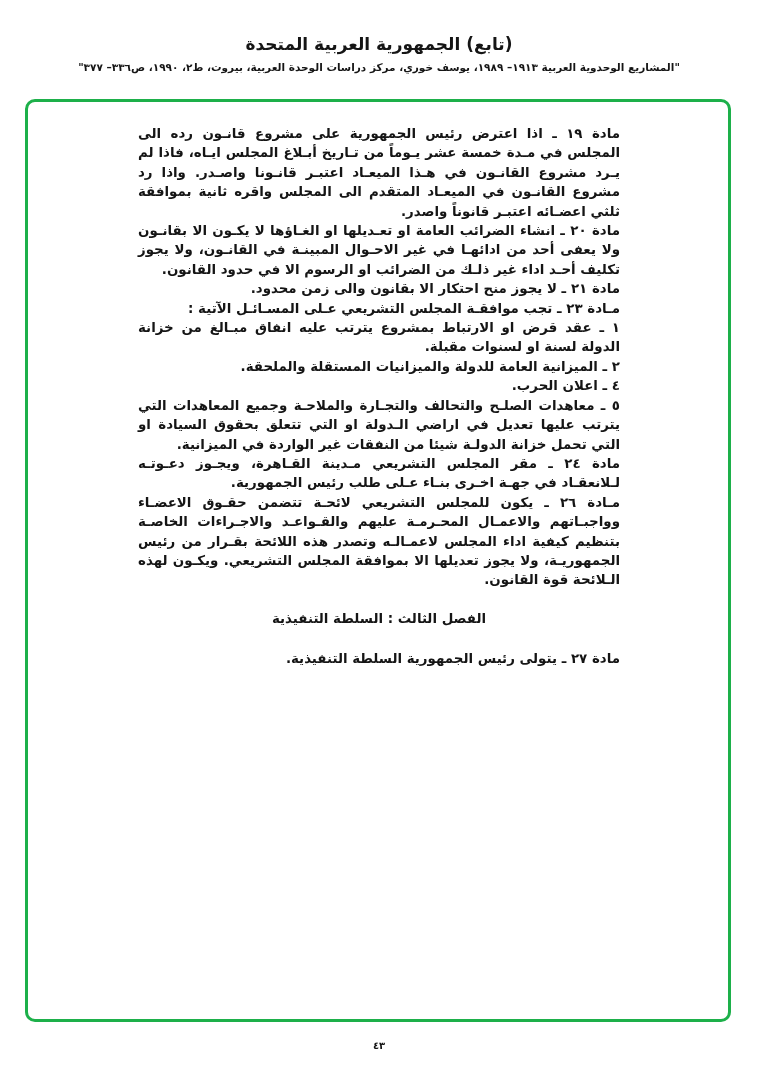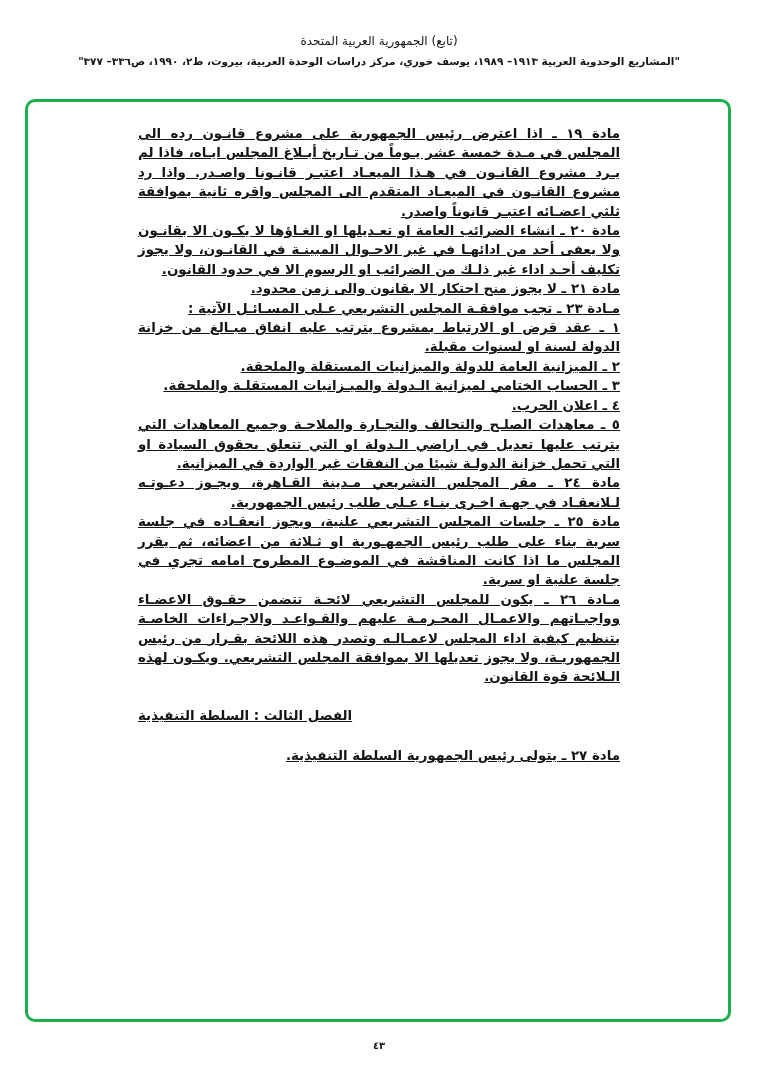--- a/index.html
+++ b/index.html
@@ -17,22 +17,22 @@
   }
   .doc-header {
     position: absolute;
     top: 34px;
     left: 0;
     right: 0;
     text-align: center;
     direction: rtl;
   }
   .doc-title {
-    font-size: 12px;
-    font-weight: normal;
+    font-size: 17px;
+    font-weight: bold;
     letter-spacing: 0.2px;
   }
   .doc-source {
     margin-top: 7px;
     font-size: 10.5px;
     font-weight: bold;
     white-space: nowrap;
   }
   .green-frame {
     position: absolute;
@@ -52,24 +52,23 @@
     width: 482px;
     direction: rtl;
     text-align: justify;
     font-size: 13.4px;
     line-height: 19.4px;
     font-weight: bold;
   }
   .content p {
     margin: 0;
     padding: 0;
-    text-decoration: underline;
   }
   .chapter-heading {
-    text-align: left;
+    text-align: center;
     margin: 19px 0 21px 0 !important;
     font-weight: bold;
   }
   .footer {
     position: absolute;
     left: 0;
     right: 0;
     top: 1040px;
     text-align: center;
     font-size: 10px;
@@ -87,25 +86,23 @@
 
 <div class="green-frame"></div>
 
 <div class="content">
   <p>مادة ١٩ ـ اذا اعترض رئيس الجمهورية على مشروع قانـون رده الى المجلس في مـدة خمسة عشر يـوماً من تـاريخ أبـلاغ المجلس ايـاه، فاذا لم يـرد مشروع القانـون في هـذا الميعـاد اعتبـر قانـونا واصـدر. واذا رد مشروع القانـون في الميعـاد المتقدم الى المجلس واقره ثانية بموافقة ثلثي اعضـائه اعتبـر قانوناً واصدر.</p>
   <p>مادة ٢٠ ـ انشاء الضرائب العامة او تعـديلها او الغـاؤها لا يكـون الا بقانـون ولا يعفى أحد من ادائهـا في غير الاحـوال المبينـة في القانـون، ولا يجوز تكليف أحـد اداء غير ذلـك من الضرائب او الرسوم الا في حدود القانون.</p>
   <p>مادة ٢١ ـ لا يجوز منح احتكار الا بقانون والى زمن محدود.</p>
   <p>مـادة ٢٣ ـ تجب موافقـة المجلس التشريعي عـلى المسـائـل الآتية :</p>
   <p>١ ـ عقد قرض او الارتباط بمشروع يترتب عليه انفاق مبـالغ من خزانة الدولة لسنة او لسنوات مقبلة.</p>
   <p>٢ ـ الميزانية العامة للدولة والميزانيات المستقلة والملحقة.</p>
-  <p>٣ ـ الحساب الختامي لميزانية الـدولة والميـزانيات المستقلـة والملحقة.</p>
   <p>٤ ـ اعلان الحرب.</p>
   <p>٥ ـ معاهدات الصلـح والتحالف والتجـارة والملاحـة وجميع المعاهدات التي يترتب عليها تعديل في اراضي الـدولة او التي تتعلق بحقوق السيادة او التي تحمل خزانة الدولـة شيئا من النفقات غير الواردة في الميزانية.</p>
   <p>مادة ٢٤ ـ مقر المجلس التشريعي مـدينة القـاهرة، ويجـوز دعـوتـه لـلانعقـاد في جهـة اخـرى بنـاء عـلى طلب رئيس الجمهورية.</p>
-  <p>مادة ٢٥ ـ جلسات المجلس التشريعي علنية، ويجوز انعقـاده في جلسة سرية بناء على طلب رئيس الجمهـورية او ثـلاثة من اعضائه، ثم يقرر المجلس ما اذا كانت المناقشة في الموضـوع المطروح امامه تجري في جلسة علنية او سرية.</p>
   <p>مـادة ٢٦ ـ يكون للمجلس التشريعي لائحـة تتضمن حقـوق الاعضـاء وواجبـاتهم والاعمـال المحـرمـة عليهم والقـواعـد والاجـراءات الخاصـة بتنظيم كيفية اداء المجلس لاعمـالـه وتصدر هذه اللائحة بقـرار من رئيس الجمهوريـة، ولا يجوز تعديلها الا بموافقة المجلس التشريعي. ويكـون لهذه الـلائحة قوة القانون.</p>
   <p class="chapter-heading">الفصل الثالث : السلطة التنفيذية</p>
   <p>مادة ٢٧ ـ يتولى رئيس الجمهورية السلطة التنفيذية.</p>
 </div>
 
 <div class="footer">
   <span>٤٣</span>
 </div>
 
 </body></html>

